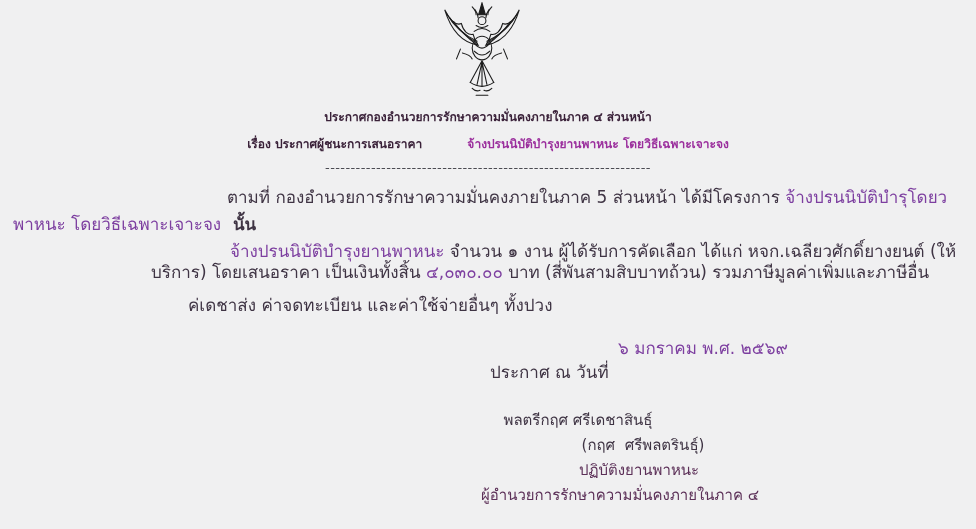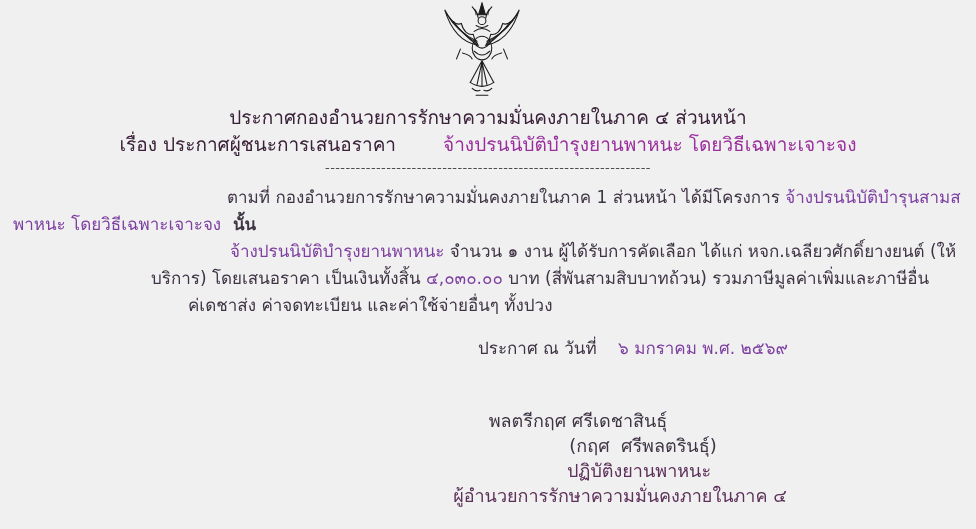--- a/index.html
+++ b/index.html
@@ -23,22 +23,22 @@
     width: 100px;
     height: 102px;
   }
   .titles {
     position: absolute;
     left: 0; right: 0; top: 104px;
     text-align: center;
   }
   .titles .tline {
     line-height: 27px;
-    font-weight: normal;
-    font-size: 19px;
+    font-weight: bold;
+    font-size: 12px;
     white-space: pre;
   }
   .separator {
     display: block;
     margin-top: 3px;
     font-size: 13px;
     line-height: 14px;
     letter-spacing: 0.4px;
     color: #4b4b52;
     font-weight: normal;
@@ -48,32 +48,32 @@
     line-height: 26px;
     white-space: pre;
   }
   .announce {
     position: absolute;
     top: 335px;
     left: 0;
     width: 976px;
     line-height: 26px;
   }
-  .announce-label { position: absolute; left: 478px; white-space: pre; }
+  .announce-label { position: absolute; left: 490px; white-space: pre; margin-top: 24px; }
   .announce-date  { position: absolute; left: 618px; white-space: pre; }
   .signature {
     position: absolute;
     left: 264px;
     top: 408px;
     width: 712px;
     text-align: center;
   }
   .signature .tline {
     line-height: 25px;
-    font-size: 18px;
+    font-size: 15px;
     white-space: pre;
   }
 </style>
 </head>
 <body>
 
 <div class="page">
 
   <div class="emblem">
     <svg viewBox="0 0 100 104" width="100" height="102">
@@ -113,24 +113,24 @@
 
   <div class="titles">
   <div class="tline"><span style="color: rgb(58, 33, 57);">ประกาศกองอำนวยการรักษาความมั่นคงภายในภาค ๔ ส่วนหน้า</span></div>
       <div class="tline"><span style="color: rgb(58, 33, 57);">เรื่อง ประกาศผู้ชนะการเสนอราคา </span><span style="color: rgb(155, 47, 157); margin-left: 41px;">จ้างปรนนิบัติบำรุงยานพาหนะ โดยวิธีเฉพาะเจาะจง</span></div>
     </div>
   <div class="titles" style="top: 158px;">
     <span class="separator" style="color: rgb(75, 75, 82);">----------------------------------------------------------------</span>
   </div>
 
   <div class="bodytext">
-  <div class="tline" style="left: 227px; top: 184px;"><span style="color: rgb(63, 52, 68);">ตามที่ กองอำนวยการรักษาความมั่นคงภายในภาค 1 ส่วนหน้า ได้มีโครงการ </span><span style="color: rgb(125, 63, 160);">จ้างปรนนิบัติบำรุนสามส</span></div>
+  <div class="tline" style="left: 227px; top: 184px;"><span style="color: rgb(63, 52, 68);">ตามที่ กองอำนวยการรักษาความมั่นคงภายในภาค 5 ส่วนหน้า ได้มีโครงการ </span><span style="color: rgb(125, 63, 160);">จ้างปรนนิบัติบำรุโดยว</span></div>
       <div class="tline" style="left: 13px; top: 211px;"><span style="color: rgb(125, 63, 160);">พาหนะ โดยวิธีเฉพาะเจาะจง</span><span style="color: rgb(63, 52, 68); font-weight: bold;">  นั้น</span></div>
       <div class="tline" style="left: 230px; top: 238px;"><span style="color: rgb(125, 63, 160);">จ้างปรนนิบัติบำรุงยานพาหนะ</span><span style="color: rgb(63, 52, 68);"> จำนวน ๑ งาน ผู้ได้รับการคัดเลือก ได้แก่ หจก.เฉลียวศักดิ์ยางยนต์ (ให้</span></div>
-      <div class="tline" style="left: 151px; top: 265px;"><span style="color: rgb(63, 52, 68);">บริการ) โดยเสนอราคา เป็นเงินทั้งสิ้น </span><span style="color: rgb(125, 63, 160);">๔,๐๓๐.๐๐</span><span style="color: rgb(63, 52, 68);"> บาท (สี่พันสามสิบบาทถ้วน) รวมภาษีมูลค่าเพิ่มและภาษีอื่น</span></div>
+      <div class="tline" style="left: 151px; top: 259px;"><span style="color: rgb(63, 52, 68);">บริการ) โดยเสนอราคา เป็นเงินทั้งสิ้น </span><span style="color: rgb(125, 63, 160);">๔,๐๓๐.๐๐</span><span style="color: rgb(63, 52, 68);"> บาท (สี่พันสามสิบบาทถ้วน) รวมภาษีมูลค่าเพิ่มและภาษีอื่น</span></div>
       <div class="tline" style="left: 188px; top: 292px;"><span style="color: rgb(63, 52, 68);">ค่เดชาส่ง ค่าจดทะเบียน และค่าใช้จ่ายอื่นๆ ทั้งปวง</span></div>
     </div>
 
   <div class="announce">
     <span class="announce-label" style="color: rgb(63, 52, 68);">ประกาศ ณ วันที่</span>
     <span class="announce-date" style="color: rgb(125, 63, 160);">๖ มกราคม พ.ศ. ๒๕๖๙</span>
   </div>
 
   <div class="signature">
   <div class="tline" style="transform: translateX(-42px);"><span style="color: rgb(63, 52, 68);">พลตรีกฤศ ศรีเดชาสินธุ์</span></div>

